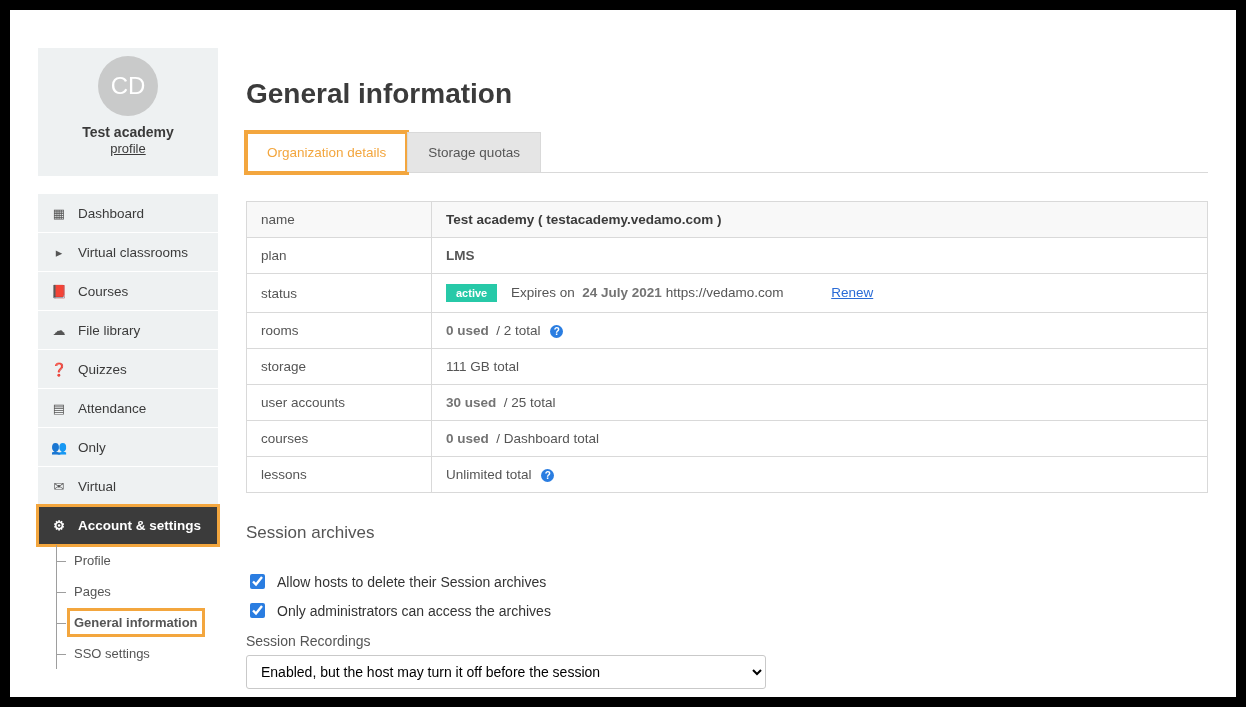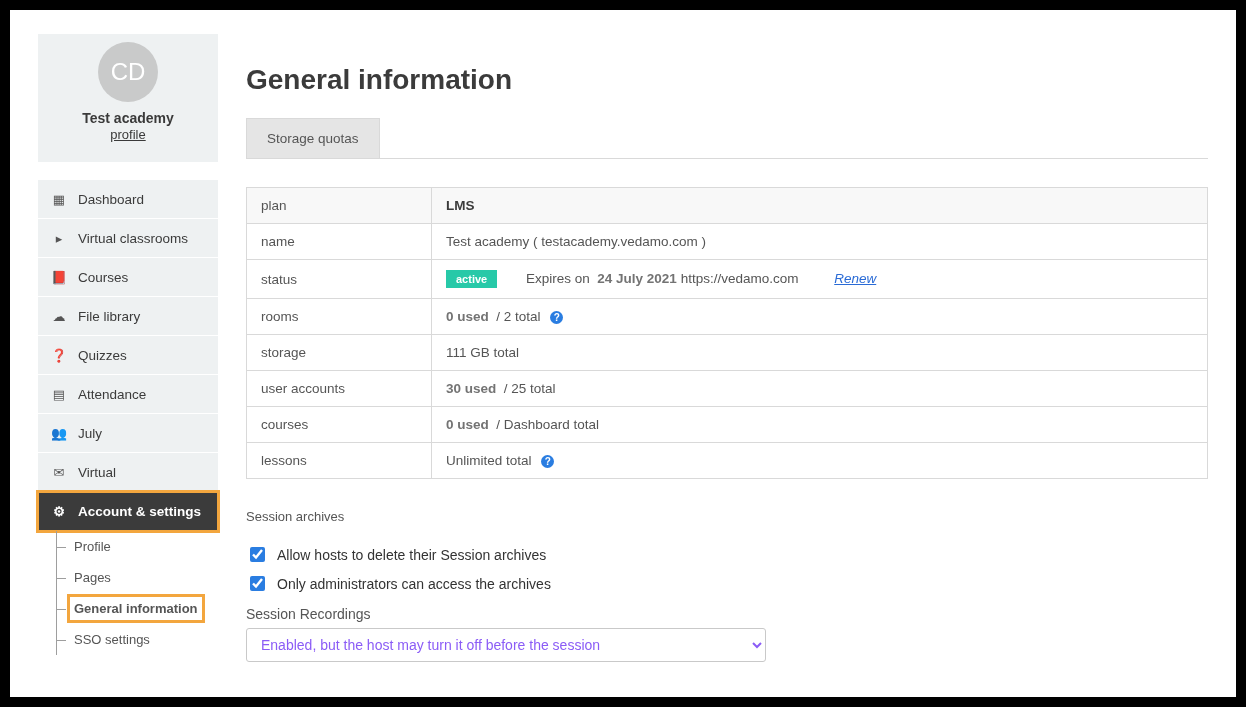--- a/index.html
+++ b/index.html
@@ -16,21 +16,21 @@
     background:#000;
   }
   .inner{
     width:100%; height:100%;
     background:#fff;
     position:relative;
     overflow:hidden;
   }
   .layout{
     display:flex;
-    padding:24px 28px 0 28px;
+    padding:38px 28px 0 28px;
     height:100%;
   }
   
   .sidebar{
     width:180px;
     flex-shrink:0;
     margin-right:28px;
   }
   .profile-card{
     background:#eef1f2;
@@ -177,47 +177,46 @@
     font-weight:700; color:#3b3b3b;
   }
   .bold{ font-weight:700; color:#737373; }
   .badge-active{
     display:inline-block;
     background:#27c9a8;
     color:#fff;
     font-size:11px;
     font-weight:600;
     padding:3px 10px;
-    margin-right:25px;
+    margin-right:10px;
   }
   .renew-link{
     color:#2a6bd6;
     text-decoration:underline;
-    margin-left:32px;
-    font-style:italic;
+    margin-left:44px;
   }
   .help-dot{
     display:inline-block;
     width:13px;height:13px;
     border-radius:50%;
     background:#2a7de1;
     color:#fff;
     font-size:10px;
     font-weight:700;
     text-align:center;
     line-height:13px;
     margin-left:6px;
     cursor:pointer;
   }
 
   .section-heading{
-    font-size:13px;
+    font-size:17px;
     color:#555;
     margin-top:30px;
-    margin-bottom:20px;
+    margin-bottom:28px;
   }
   .check-row{
     display:flex; align-items:center;
     font-size:14px;
     color:#333;
     margin-bottom:8px;
   }
   .check-row input{
     width:15px; height:15px;
     accent-color:#2a7de1;
@@ -228,21 +227,21 @@
     color:#555;
     margin:12px 0 6px 0;
   }
   select.select{
     width:520px;
     height:34px;
     border:1px solid #c9c9c9;
     border-radius:3px;
     padding:0 10px;
     font-size:14px;
-    color:#8b5cf6;
+    color:#000000;
     background:#fff;
   }
 </style>
 </head>
 <body>
 
 <div class="frame">
     <div class="inner">
 <div class="layout">
 
@@ -273,21 +272,21 @@
       <div class="nav-item">
         <span class="ico">❓</span>
         <span>Quizzes</span>
       </div>
       <div class="nav-item">
         <span class="ico">▤</span>
         <span>Attendance</span>
       </div>
       <div class="nav-item">
         <span class="ico">👥</span>
-        <span>July</span>
+        <span>Only</span>
       </div>
       <div class="nav-item">
         <span class="ico">✉</span>
         <span>Virtual</span>
       </div>
       <div class="nav-item active highlight-nav-active">
         <span class="ico">⚙</span>
         <span>Account &amp; settings</span>
       </div>
 
@@ -305,32 +304,33 @@
           <span>SSO settings</span>
         </div>
       </div>
     </nav>
   </aside>
 
   <main class="main">
     <h1 class="page-title">General information</h1>
 
     <div class="tabs">
+      <div class="tab active highlight-tab">Organization details</div>
       <div class="tab">Storage quotas</div>
     </div>
 
     <table class="details-table">
       <tbody>
               <tr>
+        <td>name</td>
+        <td>Test academy ( testacademy.vedamo.com )</td>
+      </tr>
+      <tr>
         <td>plan</td>
         <td class="bold">LMS</td>
-      </tr>
-      <tr>
-        <td>name</td>
-        <td>Test academy ( testacademy.vedamo.com )</td>
       </tr>
       <tr>
         <td>status</td>
         <td>
           <span class="badge-active">active</span>
           <span>Expires on</span>
           &nbsp;<span class="bold">24 July 2021</span>
           <span>https://vedamo.com</span>
           <a href="#" class="renew-link">Renew</a>
         </td>

